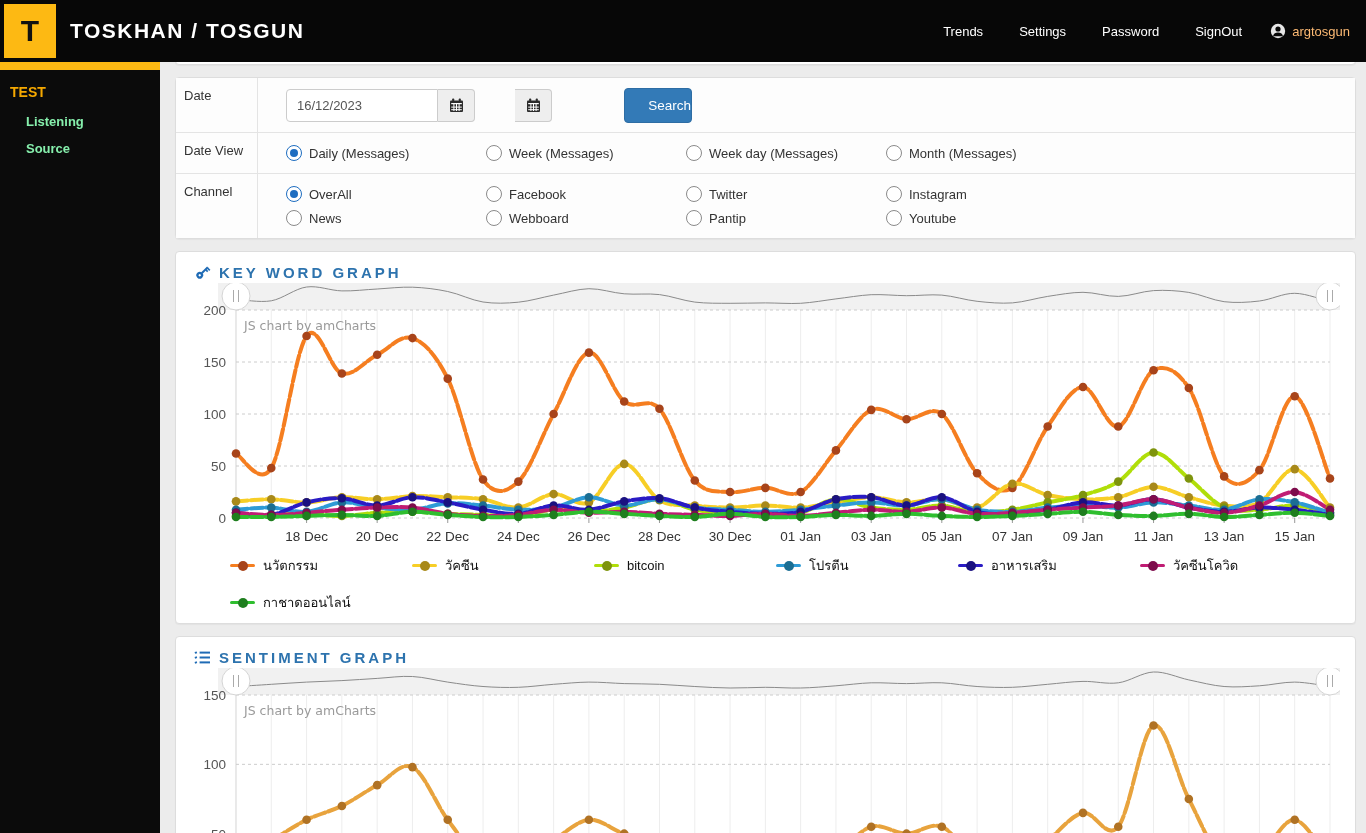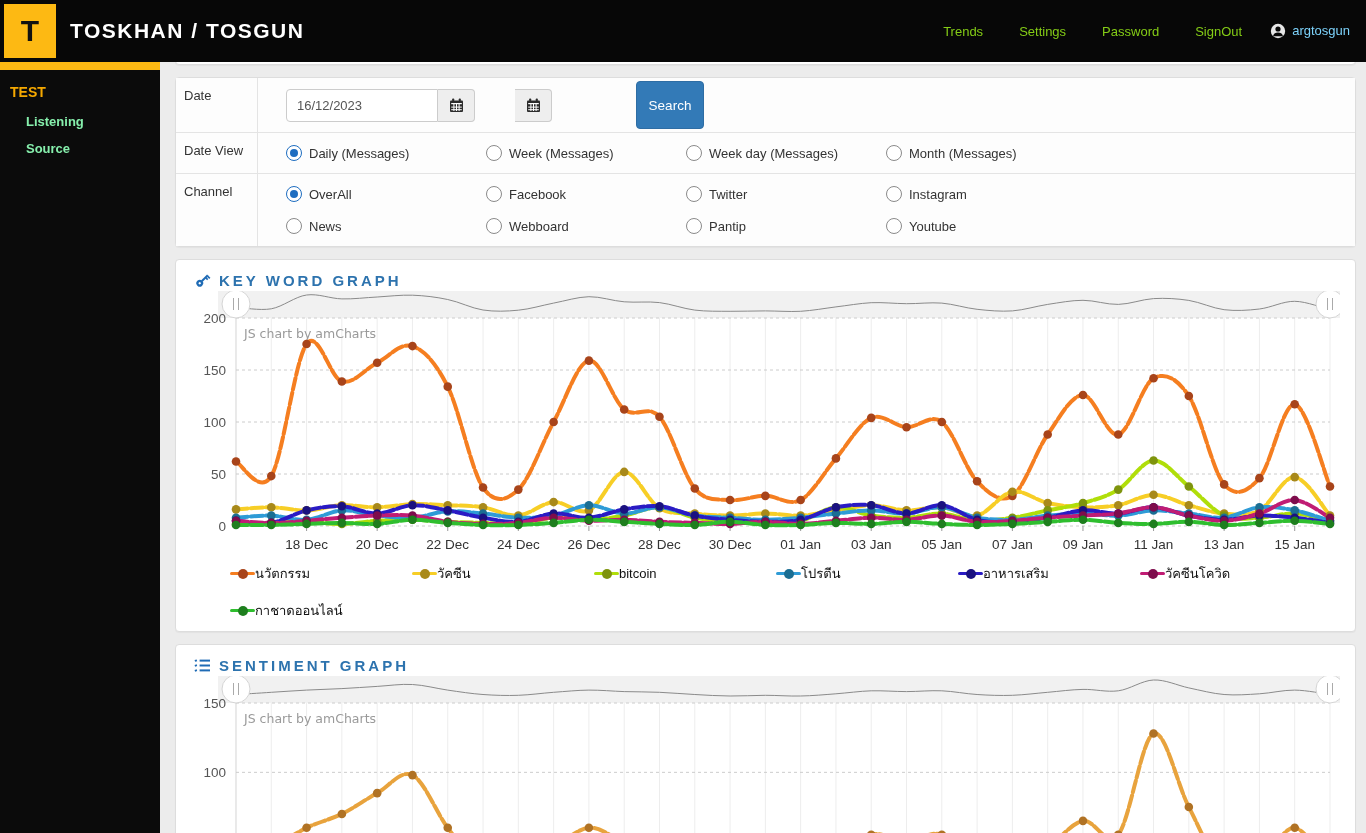--- a/index.html
+++ b/index.html
@@ -8,22 +8,22 @@
 
   
   .navbar { position:fixed; top:0; left:0; width:1366px; height:62px; background:#070707;
     display:flex; align-items:center; z-index:30; }
   .logo { width:52px; height:54px; background:#FDB913; margin:2px 6px 2px 4px;
     display:flex; align-items:center; justify-content:center; }
   .logo span { font-size:30px; font-weight:bold; color:#111; }
   .brand { color:#fff; font-size:21px; font-weight:bold; letter-spacing:1.5px; margin-left:8px; }
   .nav-spacer { flex:1; }
   .nav-menu { display:flex; align-items:center; gap:36px; margin-right:28px; }
-  .nav-link { color:#84cc16; font-size:13px; text-decoration:none; cursor:pointer; }
-  .nav-user { display:flex; gap:6px; color:#7dd3fc; font-size:13px;
+  .nav-link { color:#ffffff; font-size:13px; text-decoration:none; cursor:pointer; }
+  .nav-user { display:flex; align-items:center; gap:6px; color:#fdba74; font-size:13px;
     margin-right:16px; cursor:pointer; }
 
   
   .sidebar { position:fixed; top:62px; left:0; width:160px; height:771px; background:#0b0b0b; z-index:20; }
   .accent-strip { height:8px; background:#FDB913; }
   .sb-header { color:#F5A800; font-size:14px; font-weight:bold; padding:14px 10px 8px 10px; }
   .sb-items { list-style:none; }
   .sb-items li { color:#86efac; font-size:13px; font-weight:bold; padding:6px 10px 6px 26px; cursor:pointer; }
 
   
@@ -47,42 +47,42 @@
   .flabel { width:82px; flex:0 0 82px; border-right:1px solid #e4e4e4; padding:10px 8px;
     font-size:13px; color:#333; }
   .fbody { flex:1; padding:8px 0 8px 28px; display:flex; align-items:center; }
   .date-row { height:55px; }
   .input-group { display:flex; margin-right:40px; }
   .date-input { width:152px; height:33px; border:1px solid #ccc; border-radius:4px 0 0 4px;
     padding:0 10px; font-size:13px; color:#555; background:#fff;
     font-family:"Liberation Sans", sans-serif; }
   .cal-btn { width:37px; height:33px; background:#eee; border:1px solid #ccc; border-left:none;
     border-radius:0 4px 4px 0; display:flex; align-items:center; justify-content:center; cursor:pointer; }
-  .search-btn { margin-left:44px; width:68px; height:48px; background:#337AB7; color:#fff;
+  .search-btn { margin-left:32px; width:68px; height:35px; background:#337AB7; color:#fff;
     border:1px solid #2e6da4; border-radius:4px; font-size:13.5px; cursor:pointer;
-    font-family:"Liberation Sans", sans-serif; }
-  .radio-grid { display:grid; grid-template-columns:repeat(4,200px); row-gap:16px; padding:4px 0; }
+    font-family:"Liberation Sans", sans-serif;text-align:right; }
+  .radio-grid { display:grid; grid-template-columns:repeat(4,200px); row-gap:8px; padding:4px 0; }
   .radio-opt { display:inline-flex; align-items:center; gap:7px; cursor:pointer; }
   .radio-circle { width:16px; height:16px; border-radius:50%; border:1px solid #8a8a8a;
     background:#fff; flex:0 0 auto; position:relative; }
   .radio-circle.sel { border-color:#1E6DC0; }
   .radio-circle.sel::after { content:""; position:absolute; left:3px; top:3px; width:8px; height:8px;
     border-radius:50%; background:#1E6DC0; }
   .radio-text { font-size:13px; color:#333; }
 
   
   .chart-card { padding:6px 14px 8px 14px; }
   .chart-title { display:flex; align-items:center; gap:8px; color:#2D73AE; font-size:15px;
     font-weight:bold; letter-spacing:3px; padding:6px 0 2px 4px; }
   .chart-svg { display:block; }
   .ax { font-size:13.5px; fill:#555; font-family:"Liberation Sans", sans-serif; }
   .axx { font-size:13.5px; fill:#333; font-family:"Liberation Sans", sans-serif; }
   .wm { font-size:12.5px; fill:#9a9a9a; font-family:"DejaVu Sans", sans-serif; }
   .legend { display:flex; flex-wrap:wrap; padding:10px 0 2px 40px; row-gap:16px; }
-  .lg-item { width:182px; display:flex; align-items:center; gap:0; cursor:pointer; }
+  .lg-item { width:182px; display:flex; align-items:center; gap:8px; cursor:pointer; }
   .lg-mark { width:25px; height:3px; border-radius:2px; position:relative; flex:0 0 auto; }
   .lg-dot { position:absolute; left:8px; top:-3.5px; width:10px; height:10px; border-radius:50%; }
   .lg-text { font-size:13px; color:#111; }
 </style>
 </head>
 <body>
 
 <header class="navbar">
   <div class="logo">
     <span>T</span>

